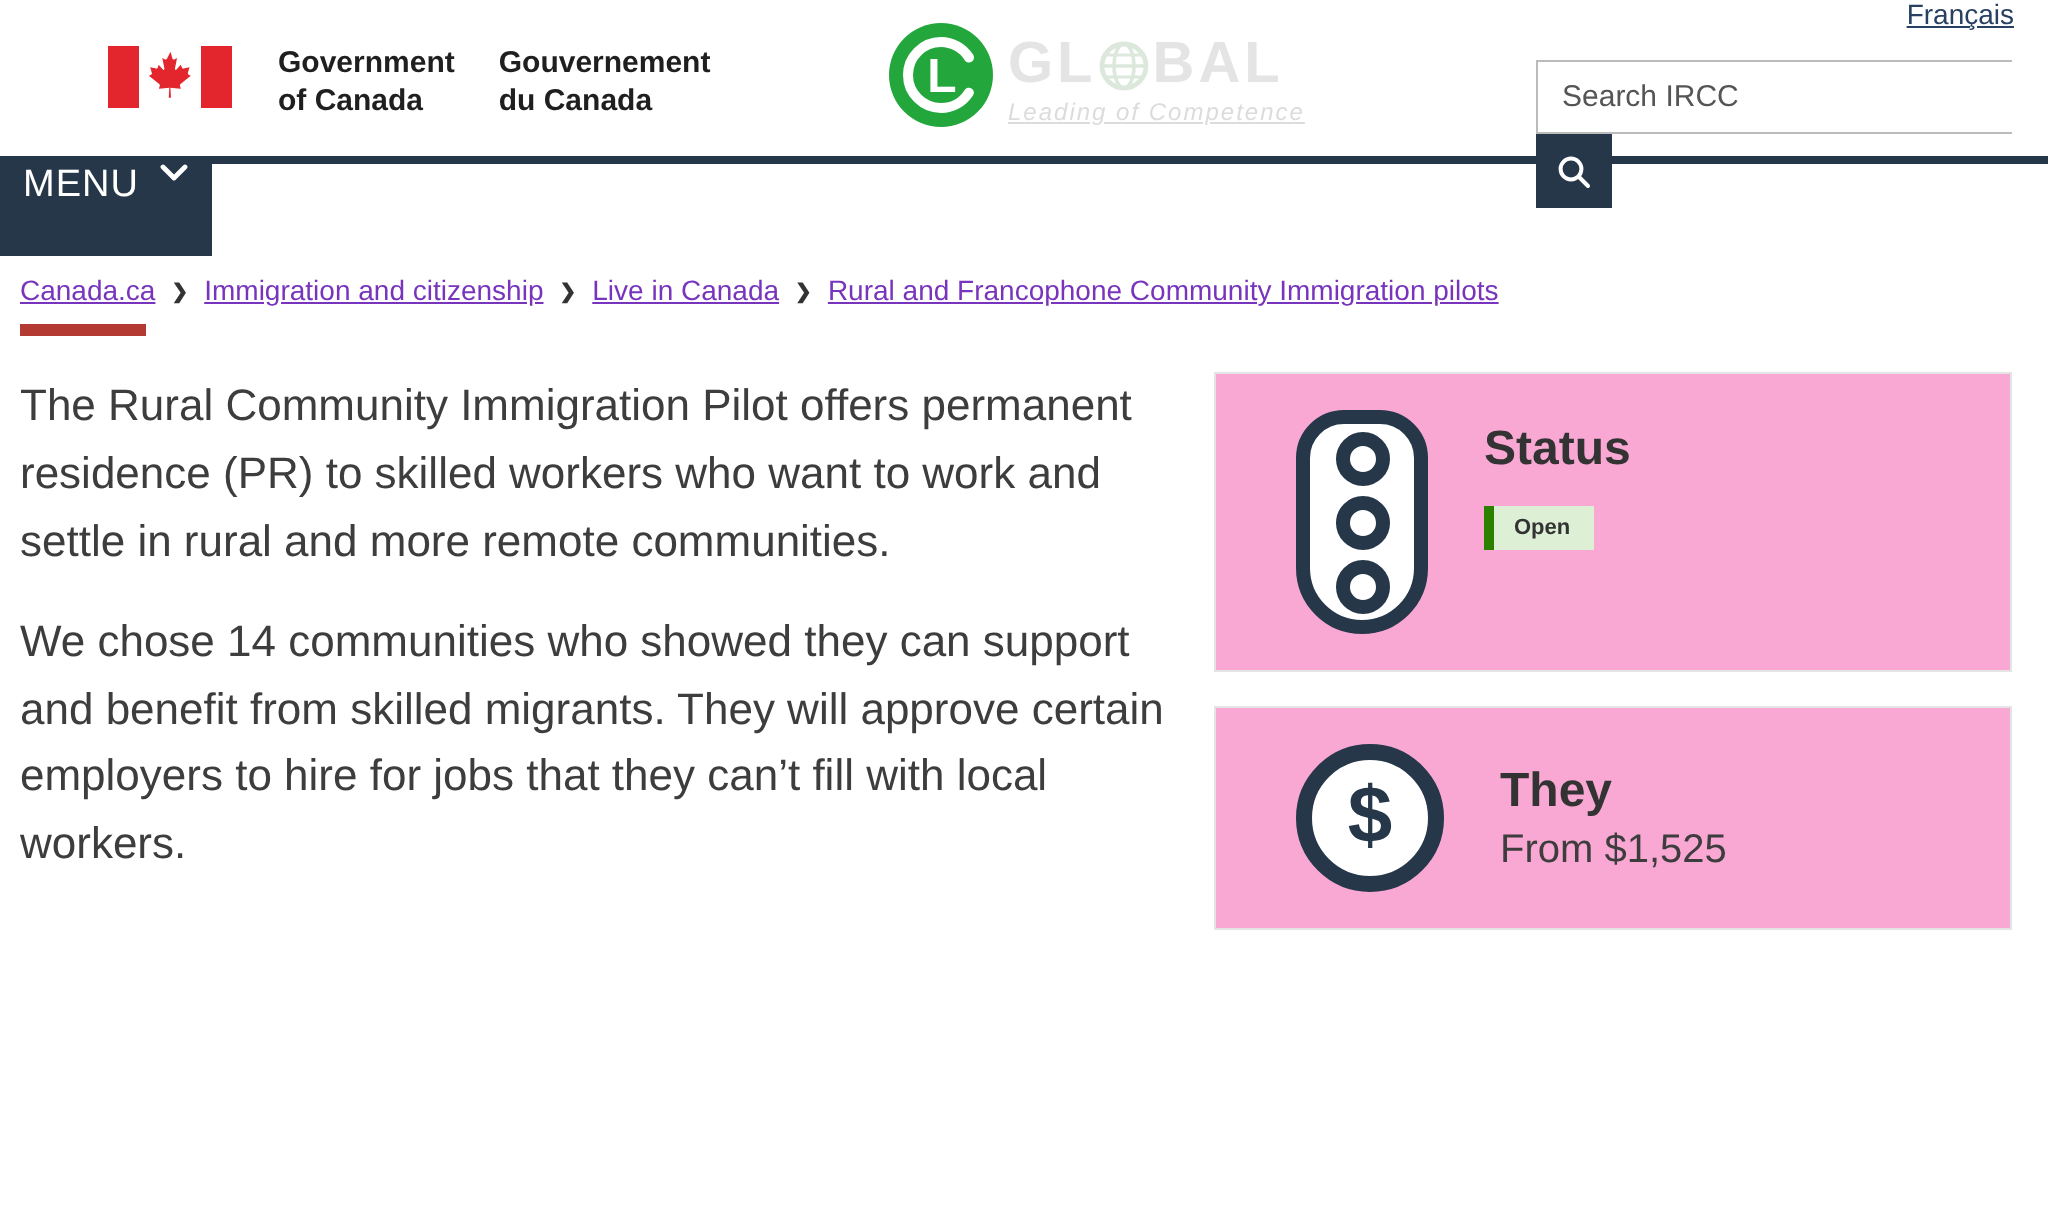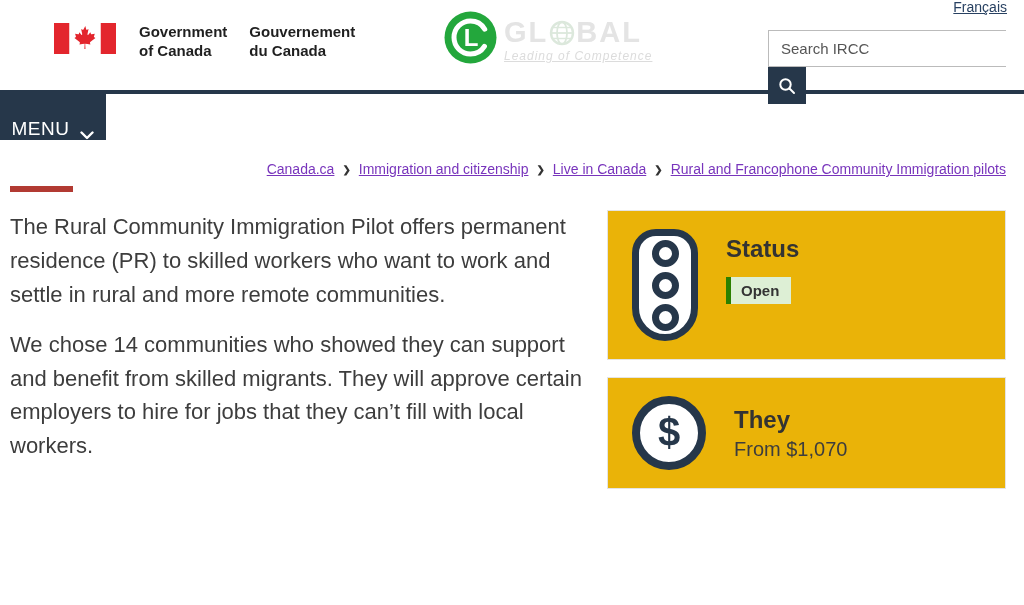--- a/index.html
+++ b/index.html
@@ -4,21 +4,21 @@
 <style>
   * { box-sizing: border-box; margin: 0; padding: 0; }
   html, body { background:#fff; }
   body {
     width: 1024px; height: 605px;
     font-family: "Liberation Sans", sans-serif;
     color: #333; overflow: hidden; position: relative;
   }
 
   
-  .site-header { position: relative; height: 90px; background:#fff;border-radius:24px; }
+  .site-header { position: relative; height: 78px; background:#fff;border-radius:24px; }
   .lang-link {
     position:absolute; top:-1px; right:17px;
     font-size:14px; color:#284162; text-decoration:underline; cursor:pointer;
   }
   .brand { position:absolute; left:10px; top:23px; display:flex; align-items:flex-start;padding-left:44px; }
   .flag { width:62px; height:31px; display:block; }
   .sig { margin-left:23px; font-size:15px; font-weight:700; color:#1f1f1f; line-height:1.25; }
   .sig + .sig { margin-left:22px; }
 
   .watermark { position:absolute; left:444px; top:11px; display:flex; align-items:flex-start; }
@@ -35,48 +35,48 @@
   }
   .search-input::placeholder { color:#555; opacity:1; }
   .search-btn { width:38px; height:37px; background:#26374A; border:none; cursor:pointer;
     display:flex; align-items:center; justify-content:center; }
 
   
   .menu-band { border-top:4px solid #26374A; background:#fff; }
   .menu-btn {
     width:106px; height:46px; background:#26374A; color:#fff; border:none; cursor:pointer;
     font-family:"Liberation Sans", sans-serif; font-size:19px; letter-spacing:0.5px;
-    display:flex; align-items:flex-end; justify-content:center; gap:11px;
+    display:flex; align-items:flex-start; justify-content:center; gap:11px;
   }
 
   
-  .breadcrumb { margin:20px 18px 0 10px; font-size:14px; line-height:1.3;text-align:right; }
+  .breadcrumb { margin:8px 18px 0 10px; font-size:14px; line-height:1.3; }
   .breadcrumb a { color:#7834BC; text-decoration:underline; cursor:pointer; }
   .breadcrumb .sep { color:#333; font-size:10px; font-weight:700; margin:0 8px; vertical-align:1px; }
 
   
   main { padding:0 18px 0 10px; }
   h1.page-title { margin-top:44px; font-size:34px; font-weight:700; color:#333; letter-spacing:-0.2px; }
   .title-rule { width:63px; height:6px; background:#B23A32; margin-top:8px; }
 
   .content-row { display:flex; margin-top:18px; align-items:flex-start; }
   .text-col { width:578px; }
   .text-col p { font-size:22px; line-height:1.53; color:#3d3d3d; margin-bottom:17px; }
 
   .cards-col { margin-left:19px; width:399px; display:flex; flex-direction:column; gap:17px; }
-  .card { background:#eab308; border:1px solid #E4E4E4; padding:18px 24px; display:flex; }
+  .card { background:#f9a8d4; border:1px solid #E4E4E4; padding:18px 40px; display:flex; }
   .card.status-card { min-height:147px; align-items:flex-start; }
   .card.fees-card { min-height:108px; align-items:center; }
   .card-body { margin-left:28px; }
   .card-title { font-size:24px; font-weight:700; color:#333; }
   .status-card .card-title { margin-top:6px; }
   .status-badge {
     display:inline-block; margin-top:14px;
     border-left:5px solid #2B8000; background:#DDEFD5;
-    padding:5px 12px 5px 10px; font-size:15px; font-weight:700; color:#333;
+    padding:5px 12px 5px 10px; font-size:11px; font-weight:700; color:#333;
   }
   .card-value { font-size:20px; color:#3d3d3d; margin-top:4px; }
 
   
   .tl { width:66px; height:112px; border:7px solid #26374A; border-radius:24px 24px 33px 33px;
     background:#fff; display:flex; flex-direction:column; align-items:center; justify-content:center; gap:5px; flex:none; }
   .tl-dot { width:27px; height:27px; border:7px solid #26374A; border-radius:50%; background:#fff; }
 
   
   .dollar { width:74px; height:74px; border:8px solid #26374A; border-radius:50%; background:#fff;
@@ -175,18 +175,18 @@
           <span class="status-badge">Open</span>
         </div>
       </div>
 
       <div class="card fees-card">
         <div class="dollar">
           <span>$</span>
         </div>
         <div class="card-body">
           <div class="card-title">They</div>
-          <div class="card-value">From $1,070</div>
+          <div class="card-value">From $1,525</div>
         </div>
       </div>
     </div>
   </div>
 </main>
 
 </body></html>

